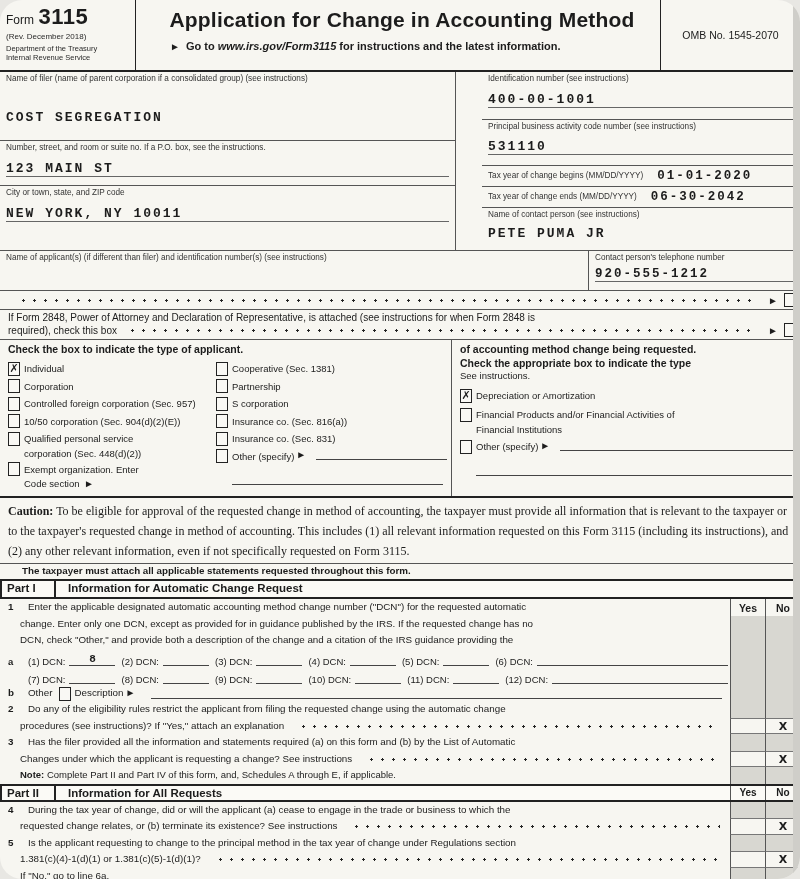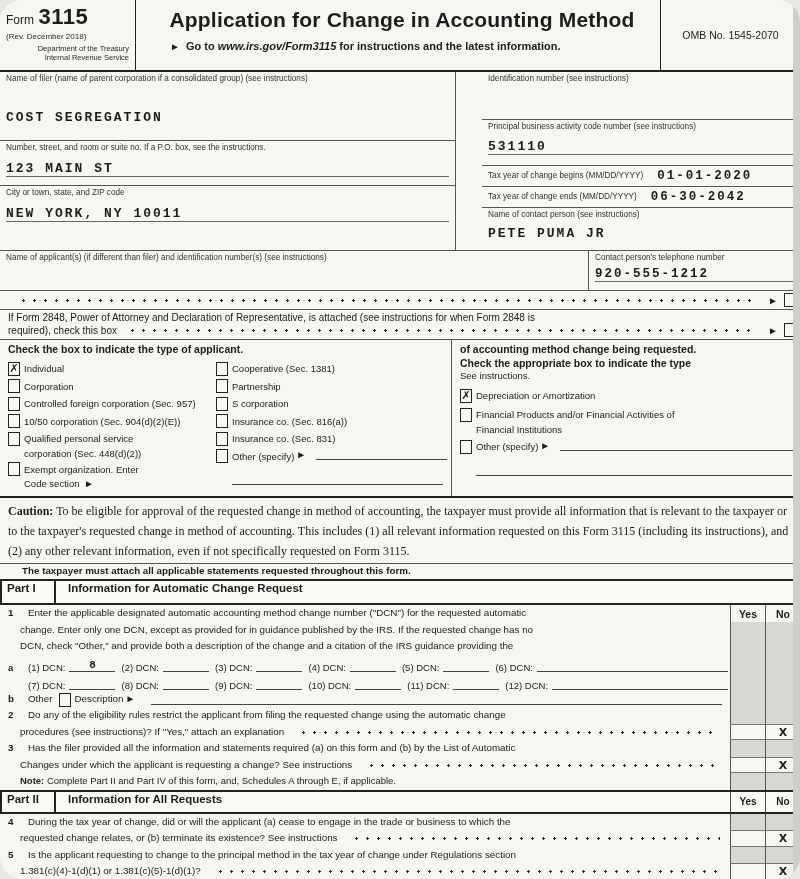--- a/index.html
+++ b/index.html
@@ -12,21 +12,21 @@
     -webkit-font-smoothing:antialiased;
   }
   .scan-edge { position:absolute; right:0; top:0; width:7px; height:100%; background:#cfcec9; z-index:5; }
 
   
   .hdr { display:flex; border-bottom:2px solid #222; height:72px; }
   .hdr-left { width:136px; border-right:1.5px solid #222; padding:4px 6px; }
   .form-word { font-size:12px; }
   .form-num { font-size:22px; font-weight:bold; letter-spacing:0.5px; }
   .rev { font-size:8px; margin-top:2px; color:#2a2a2a; }
-  .agency { font-size:7.5px; margin-top:3px; line-height:1.25; color:#2a2a2a;text-align:right; }
+  .agency { font-size:7.5px; margin-top:3px; line-height:1.25; color:#2a2a2a; }
   .hdr-center { flex:1; padding:8px 10px 0 18px; }
   .title { font-size:21px; font-weight:bold; text-align:center; letter-spacing:0.2px; }
   .goto { font-size:11px; font-weight:bold; margin-top:8px; padding-left:14px; }
   .goto .url { font-style:italic; }
   .hdr-right { width:140px; border-left:1.5px solid #222; display:flex; align-items:center; justify-content:center; font-size:10.5px; }
 
   
   .filergrid { display:flex; border-bottom:1px solid #555; }
   .fg-left { width:456px; border-right:1px solid #555; display:flex; flex-direction:column; }
   .fg-right { flex:1; display:flex; flex-direction:column;margin-left:26px; }
@@ -78,21 +78,21 @@
   .method-sub { font-size:9.5px; font-weight:normal; }
   .method-opts { margin-top:6px; }
   .method-opts .cbitem { margin-top:5px; }
 
   
   .caution { padding:4px 8px 2px 8px; font-size:12px; line-height:1.65; border-bottom:1px solid #555;font-family:Liberation Serif, serif; }
   .caution b { font-weight:bold; }
   .attach { font-weight:bold; padding:1px 4px 3px 22px; font-size:9.8px; border-bottom:2px solid #222; }
 
   
-  .partbar { display:flex; align-items:stretch; border-bottom:2px solid #222; height:24px; font-weight:bold; background:#fbfaf6; }
+  .partbar { display:flex; align-items:stretch; border-bottom:2px solid #222; height:18px; font-weight:bold; background:#fbfaf6; }
   .partlabel { width:56px; border-right:2px solid #222; border-left:2px solid #222; padding:1px 0 0 5px; font-size:11.5px; }
   .partheading { flex:1; padding:1px 0 16px 12px; font-size:11.5px; }
   .partbar .hyes, .partbar .hno { width:35px; border-left:1px solid #555; display:flex; align-items:center; justify-content:center; font-size:10px; }
 
   
   .frow { display:flex; align-items:stretch; }
   .ftext { flex:1; display:flex; align-items:center; padding-left:8px; font-size:9.8px; line-height:16.5px; min-height:16.5px; }
   .qnum { width:20px; font-weight:bold; flex:none; }
   .qind { padding-left:20px; }
   .fyes, .fno { width:35px; border-left:1px solid #555; display:flex; align-items:center; justify-content:center;
@@ -154,20 +154,21 @@
         <div class="val u">123 MAIN ST</div>
       </div>
       <div class="cell cell-city">
         <div class="lbl">City or town, state, and ZIP code</div>
         <div class="val u">NEW YORK, NY  10011</div>
       </div>
     </div>
     <div class="fg-right">
       <div class="cell cell-id">
         <div class="lbl">Identification number (see instructions)</div>
+        <div class="val u">400-00-1001</div>
       </div>
       <div class="cell cell-act">
         <div class="lbl">Principal business activity code number (see instructions)</div>
         <div class="val u">531110</div>
       </div>
       <div class="inline-cell">
         <span class="lbl">Tax year of change begins (MM/DD/YYYY)</span>
         <span class="val">01-01-2020</span>
       </div>
       <div class="inline-cell">

